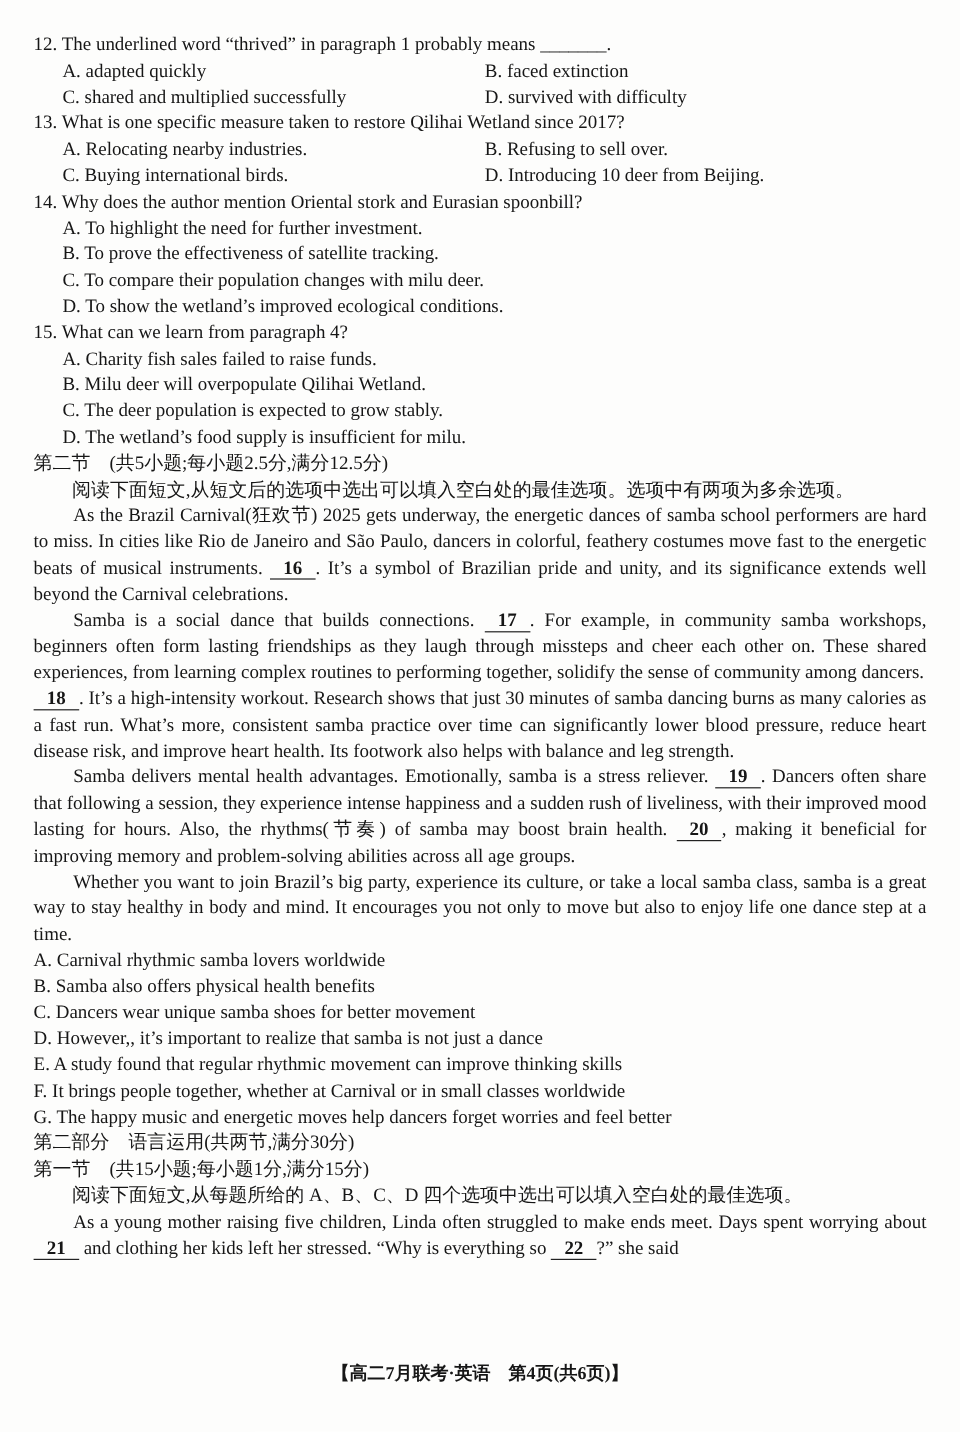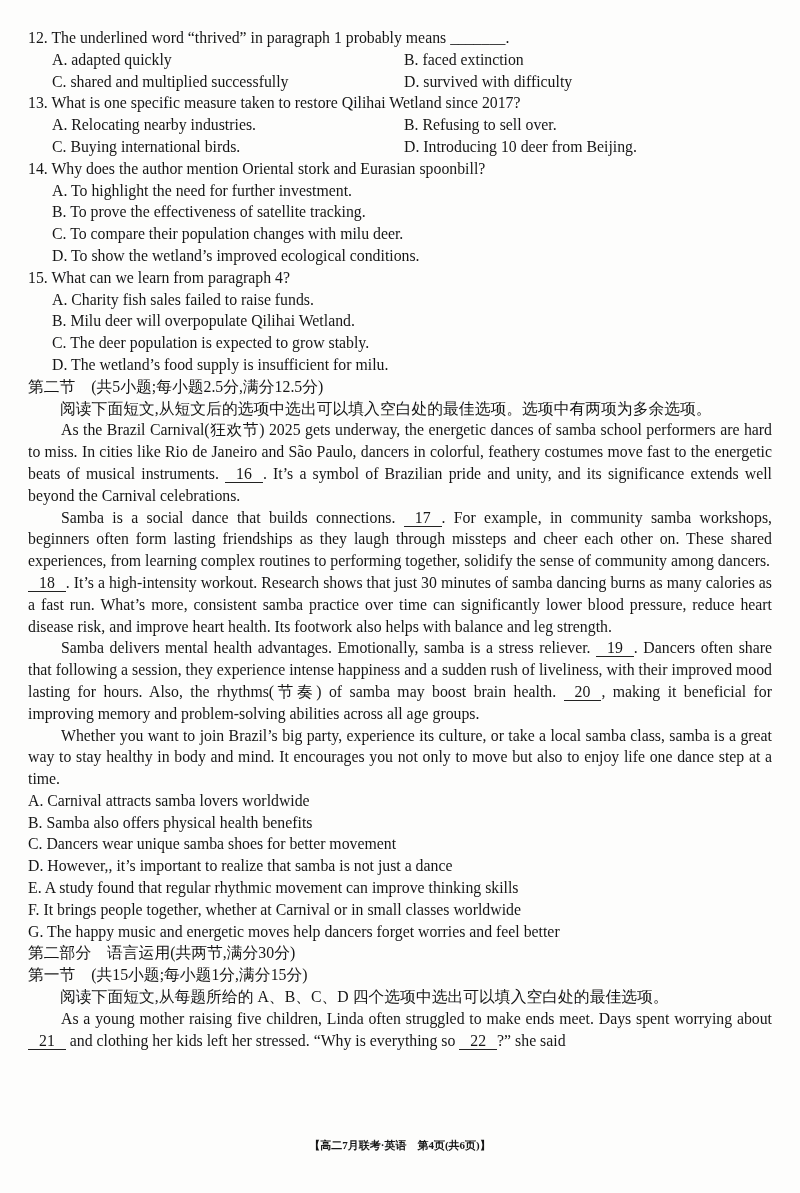--- a/index.html
+++ b/index.html
@@ -23,31 +23,32 @@
   .sec-heading { font-weight:400; }
   .instruction { text-indent:32px; text-align:justify; }
 
   .para { text-align:justify; text-indent:33px; }
   .para.no-indent { text-indent:0; }
 
   .blank {
     border-bottom:1.3px solid #222;
     padding:0 11px;
     white-space:pre;
+    font-weight:bold;
   }
 
   .choices > div { text-align:justify; }
 
   .footer {
     position:absolute;
     left:0; right:0;
     top:1135px;
     text-align:center;
     font-weight:700;
-    font-size:11px;
+    font-size:15px;
   }
 </style>
 </head>
 <body>
 
 <div class="page">
 
   <div>
     <div class="q-stem">12. The underlined word “thrived” in paragraph 1 probably means _______.</div>
     <div class="opt-grid">
@@ -92,21 +93,21 @@
     <div class="sec-heading">第二节　(共5小题;每小题2.5分,满分12.5分)</div>
     <div class="instruction">阅读下面短文,从短文后的选项中选出可以填入空白处的最佳选项。选项中有两项为多余选项。</div>
 
     <div class="para">As the Brazil Carnival(狂欢节) 2025 gets underway, the energetic dances of samba school performers are hard to miss. In cities like Rio de Janeiro and São Paulo, dancers in colorful, feathery costumes move fast to the energetic beats of musical instruments. <span class="blank">16</span>. It’s a symbol of Brazilian pride and unity, and its significance extends well beyond the Carnival celebrations.</div>
     <div class="para">Samba is a social dance that builds connections. <span class="blank">17</span>. For example, in community samba workshops, beginners often form lasting friendships as they laugh through missteps and cheer each other on. These shared experiences, from learning complex routines to performing together, solidify the sense of community among dancers.</div>
     <div class="para no-indent"><span class="blank">18</span>. It’s a high-intensity workout. Research shows that just 30 minutes of samba dancing burns as many calories as a fast run. What’s more, consistent samba practice over time can significantly lower blood pressure, reduce heart disease risk, and improve heart health. Its footwork also helps with balance and leg strength.</div>
     <div class="para">Samba delivers mental health advantages. Emotionally, samba is a stress reliever. <span class="blank">19</span>. Dancers often share that following a session, they experience intense happiness and a sudden rush of liveliness, with their improved mood lasting for hours. Also, the rhythms(节奏) of samba may boost brain health. <span class="blank">20</span>, making it beneficial for improving memory and problem-solving abilities across all age groups.</div>
     <div class="para">Whether you want to join Brazil’s big party, experience its culture, or take a local samba class, samba is a great way to stay healthy in body and mind. It encourages you not only to move but also to enjoy life one dance step at a time.</div>
 
     <div class="choices">
-      <div>A. Carnival attracts samba lovers worldwide</div>
+      <div>A. Carnival rhythmic samba lovers worldwide</div>
       <div>B. Samba also offers physical health benefits</div>
       <div>C. Dancers wear unique samba shoes for better movement</div>
       <div>D. However,, it’s important to realize that samba is not just a dance</div>
       <div>E. A study found that regular rhythmic movement can improve thinking skills</div>
       <div>F. It brings people together, whether at Carnival or in small classes worldwide</div>
       <div>G. The happy music and energetic moves help dancers forget worries and feel better</div>
     </div>
   </div>
 
   <div>

